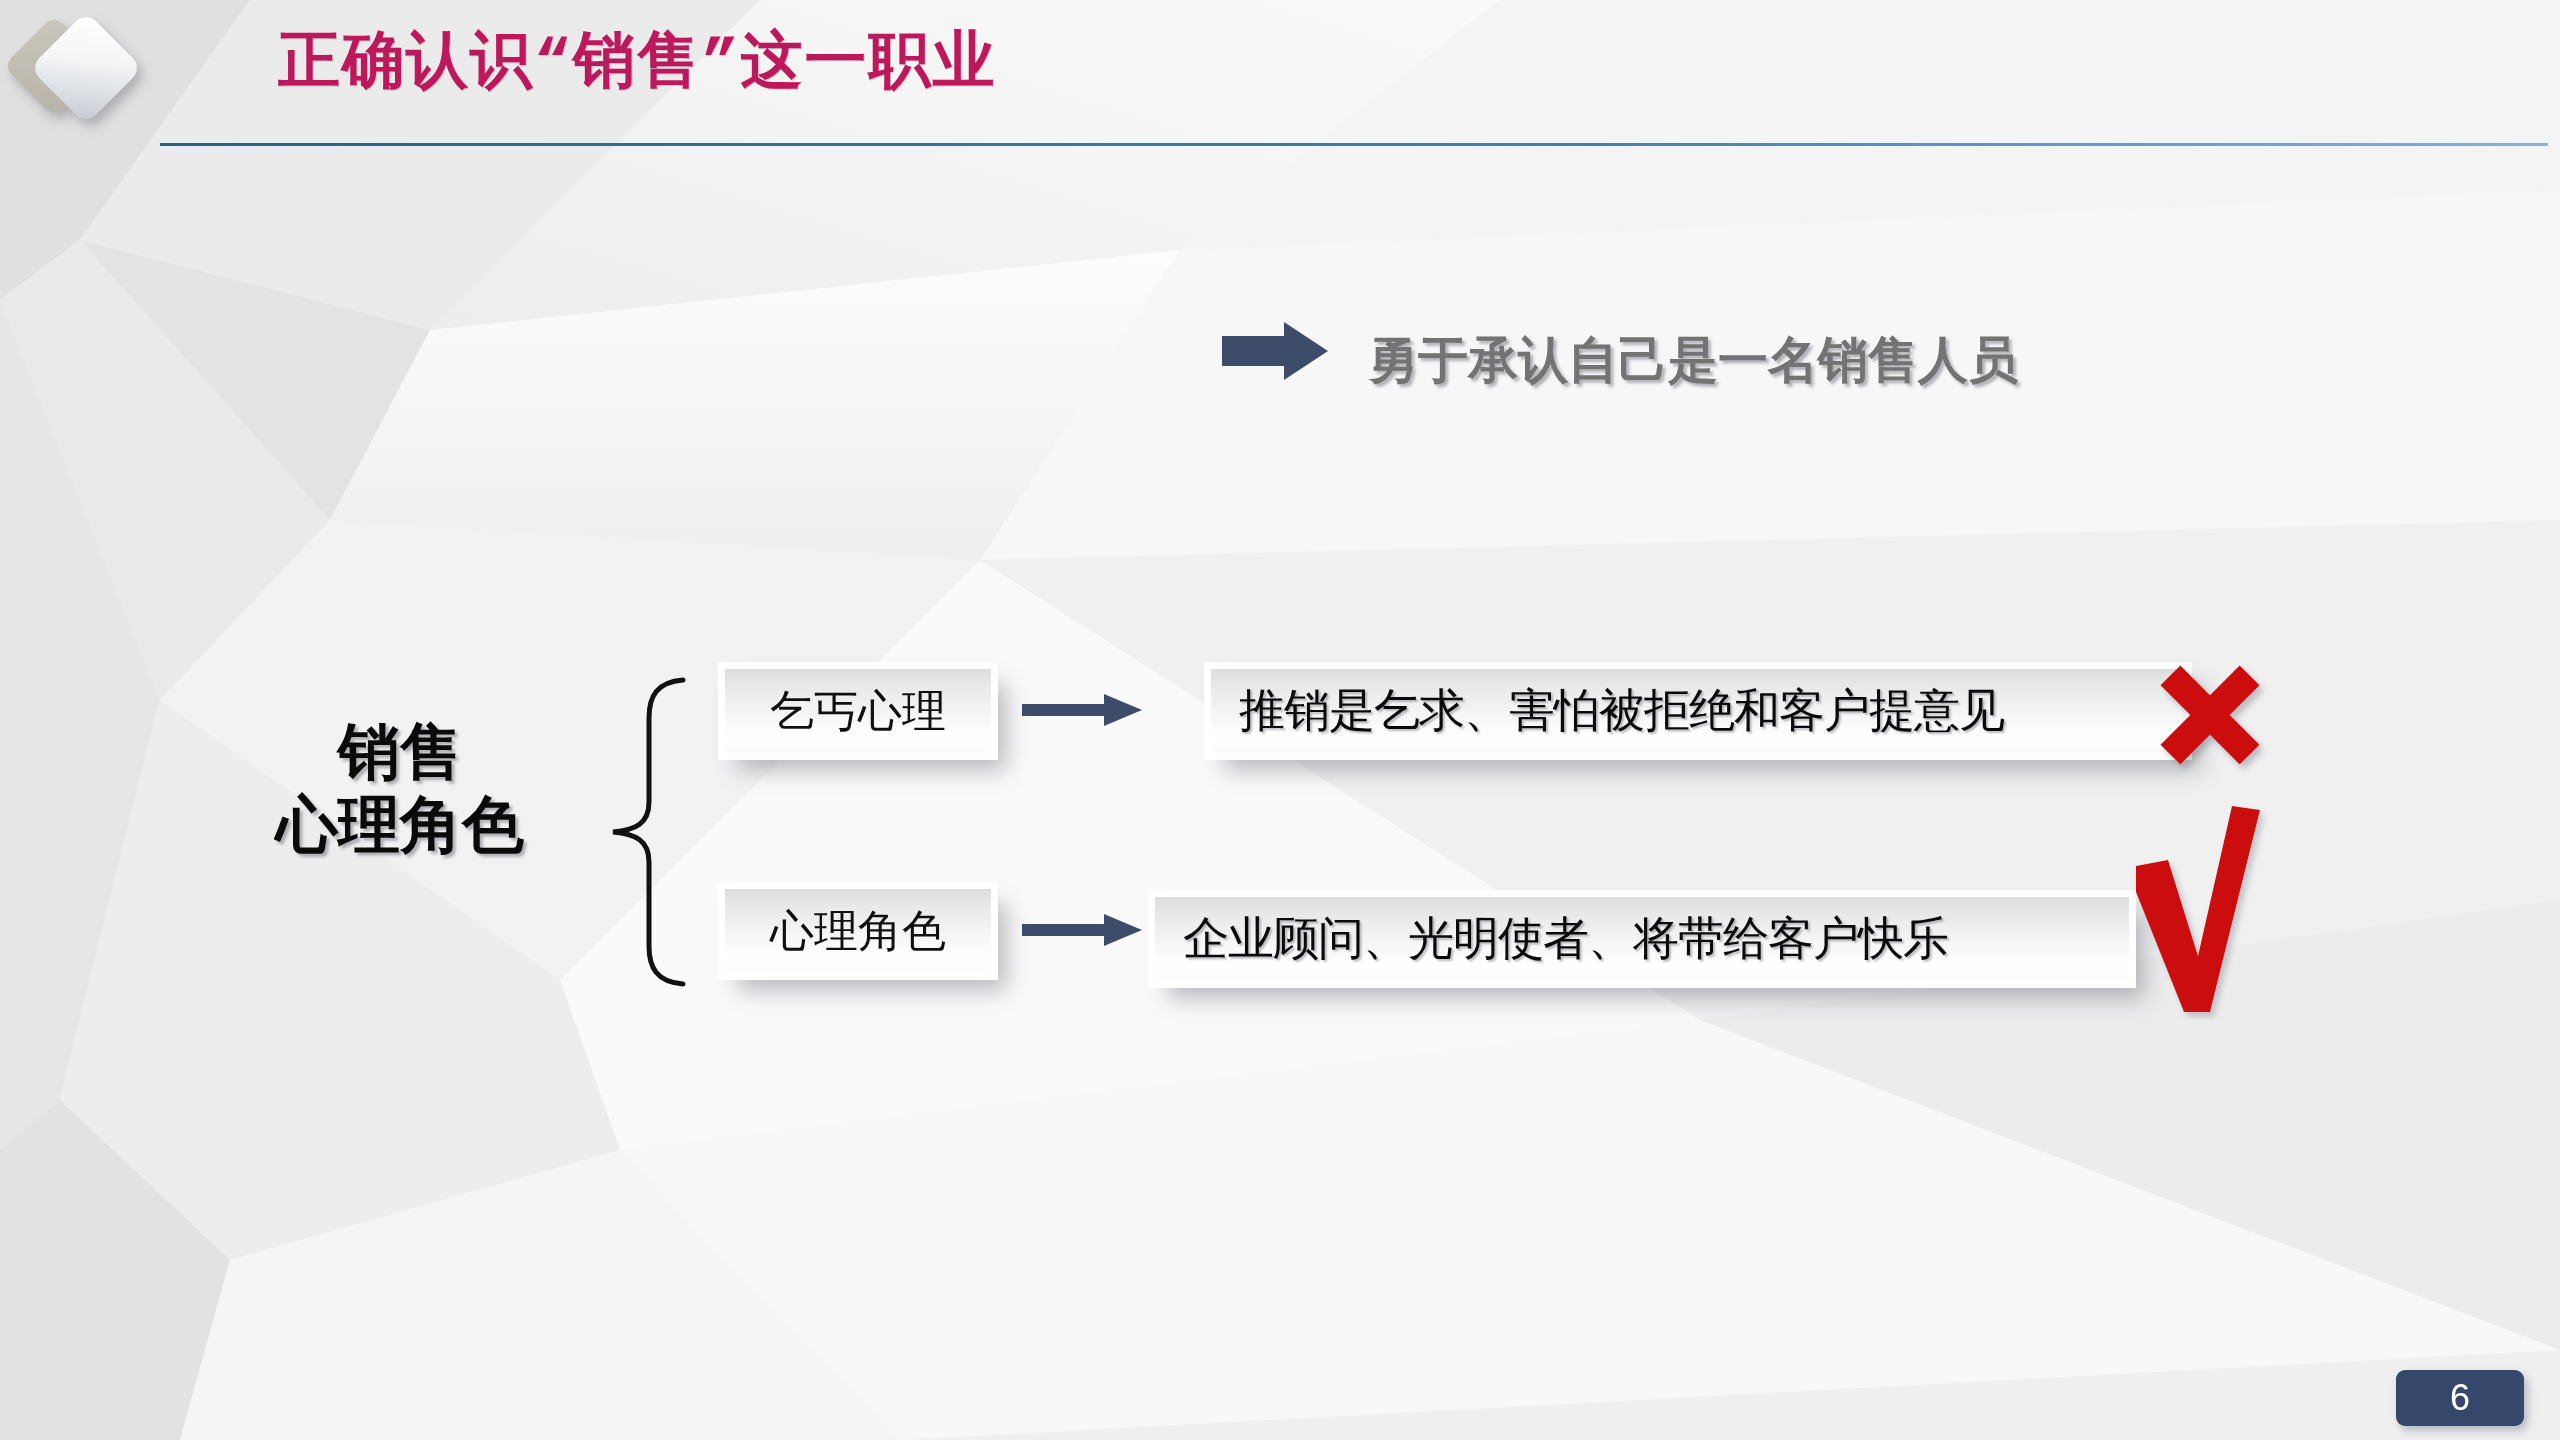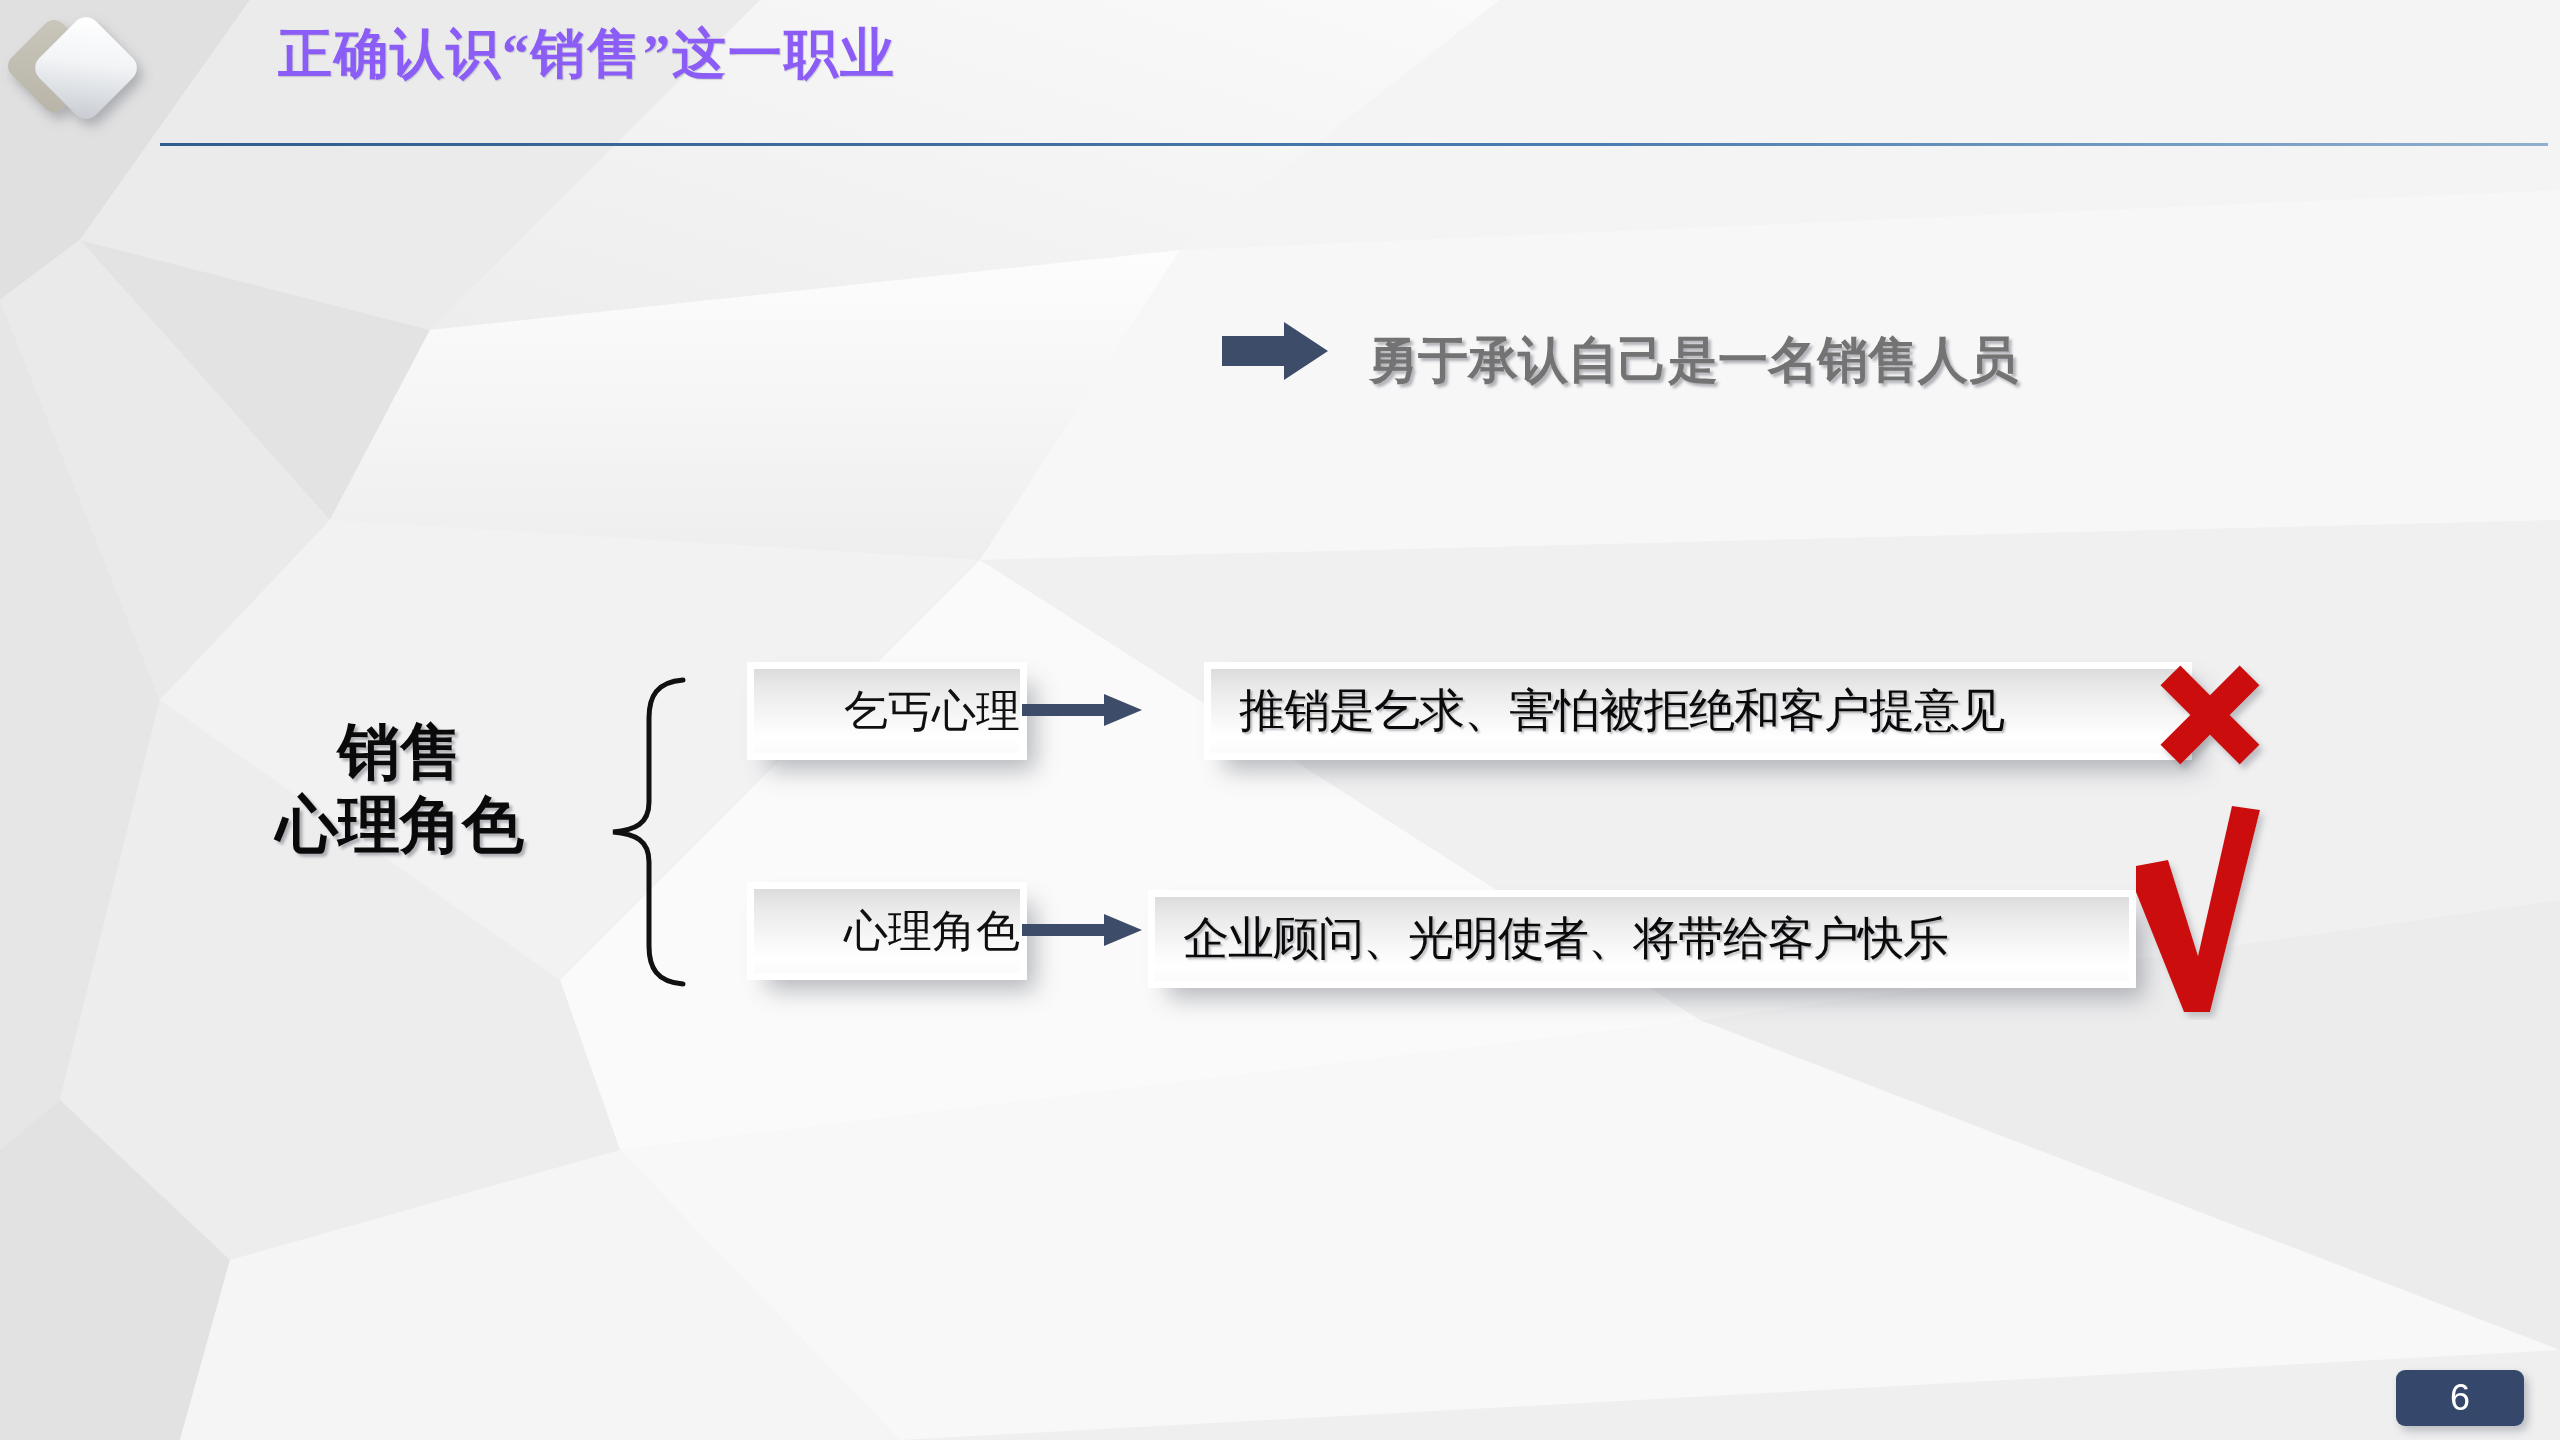--- a/index.html
+++ b/index.html
@@ -23,23 +23,23 @@
   }
   .title-rule{
     position:absolute;left:160px;top:143px;width:2388px;height:3px;
     background:linear-gradient(to right,#2e5e8e 0%,#4a7db0 60%,#8fb0cf 100%);
   }
   .deco-diamond{
     position:absolute;left:0;top:0;width:180px;height:160px;
   }
   .page-title{
     position:absolute;left:278px;top:18px;
-    font-size:54px;font-weight:bold;letter-spacing:2px;
-    color:#8b5cf6;
-    font-family:Liberation Serif, serif;
+    font-size:62px;font-weight:bold;letter-spacing:2px;
+    color:#be185d;
+    font-family:Liberation Mono, monospace;
     text-shadow:1px 1px 1px rgba(120,130,145,.35);
     white-space:nowrap;
   }
 
   
   .gbox{
     position:absolute;
     box-sizing:border-box;
     background:linear-gradient(to bottom,#dcdcdc 0%,#e9e9e9 22%,#f6f6f6 55%,#ffffff 82%,#fbfbfb 100%);
     border:7px solid #ffffff;
@@ -79,21 +79,21 @@
     position:absolute;left:200px;top:715px;width:400px;
     text-align:center;
     font-size:62px;font-weight:bold;color:#0a0a0a;
     line-height:1.18;
     font-family:"DejaVu Sans","Liberation Sans",sans-serif;
     text-shadow:3px 3px 3px rgba(90,95,105,.45);
   }
   #brace{position:absolute;left:605px;top:672px;width:120px;height:320px;}
 
   .lbl-box{
-    width:280px;height:98px;justify-content:flex-end;margin-left:29px;
+    width:280px;height:98px;justify-content:center;
   }
   #lbl-1{left:718px;top:662px;}
   #lbl-2{left:718px;top:882px;}
   .lbl-box .txt{
     font-size:44px;color:#101010;
     font-family:"DejaVu Sans","Liberation Sans",sans-serif;
   }
 
   .thin-arrow{position:absolute;width:120px;height:40px;}
   #arw-1{left:1022px;top:690px;}

